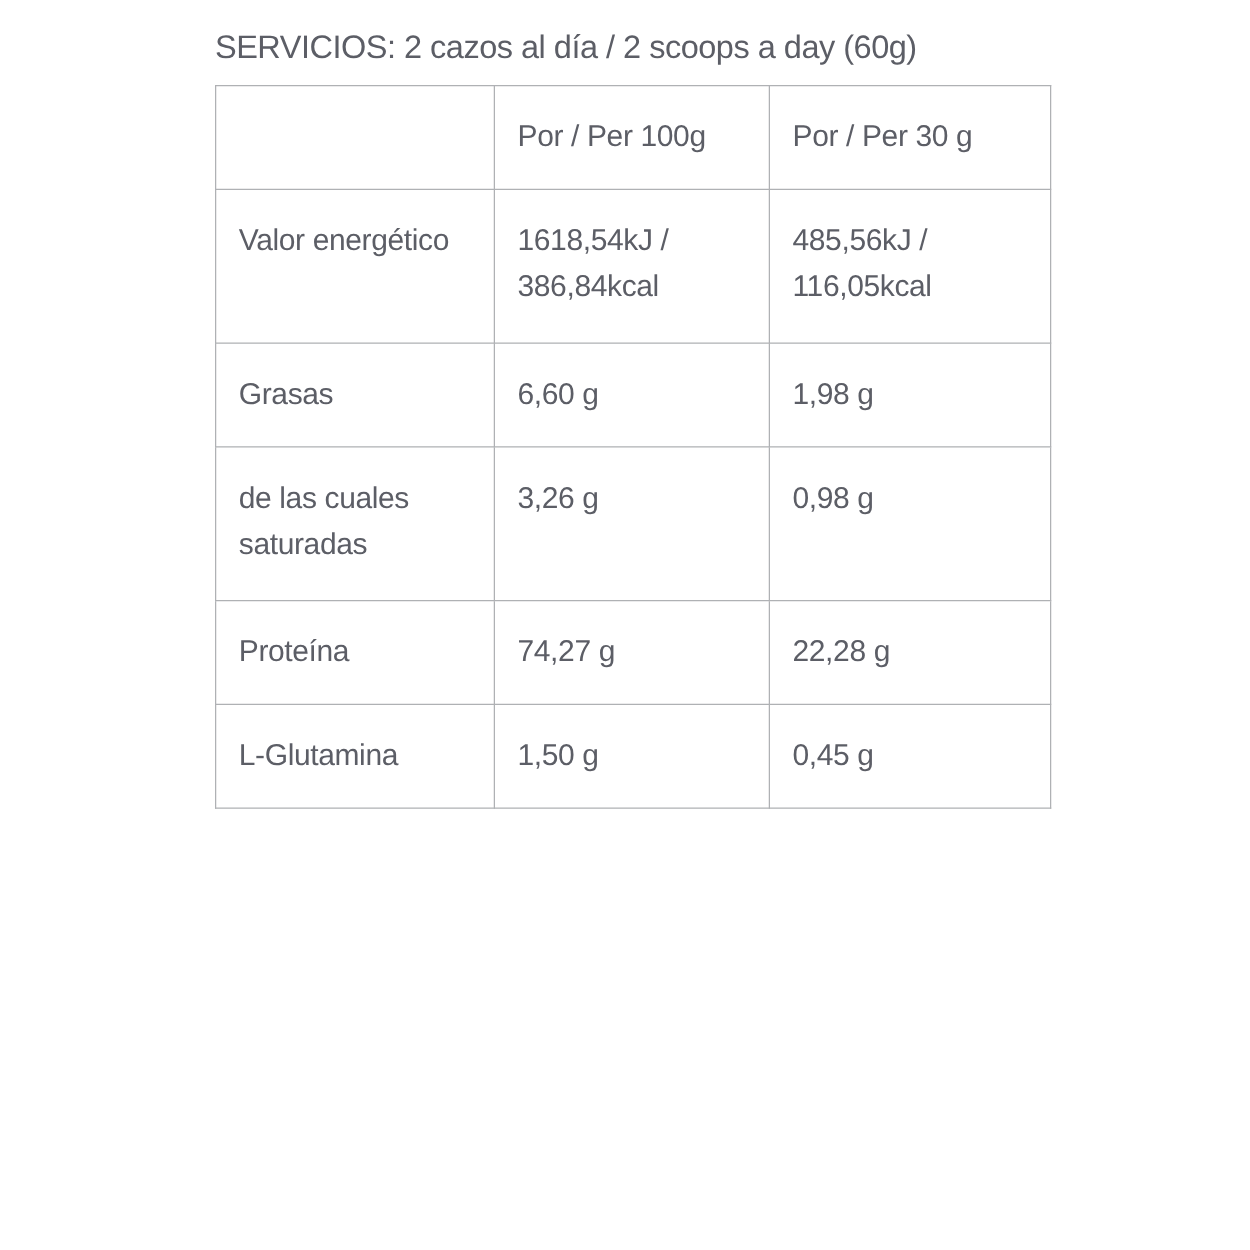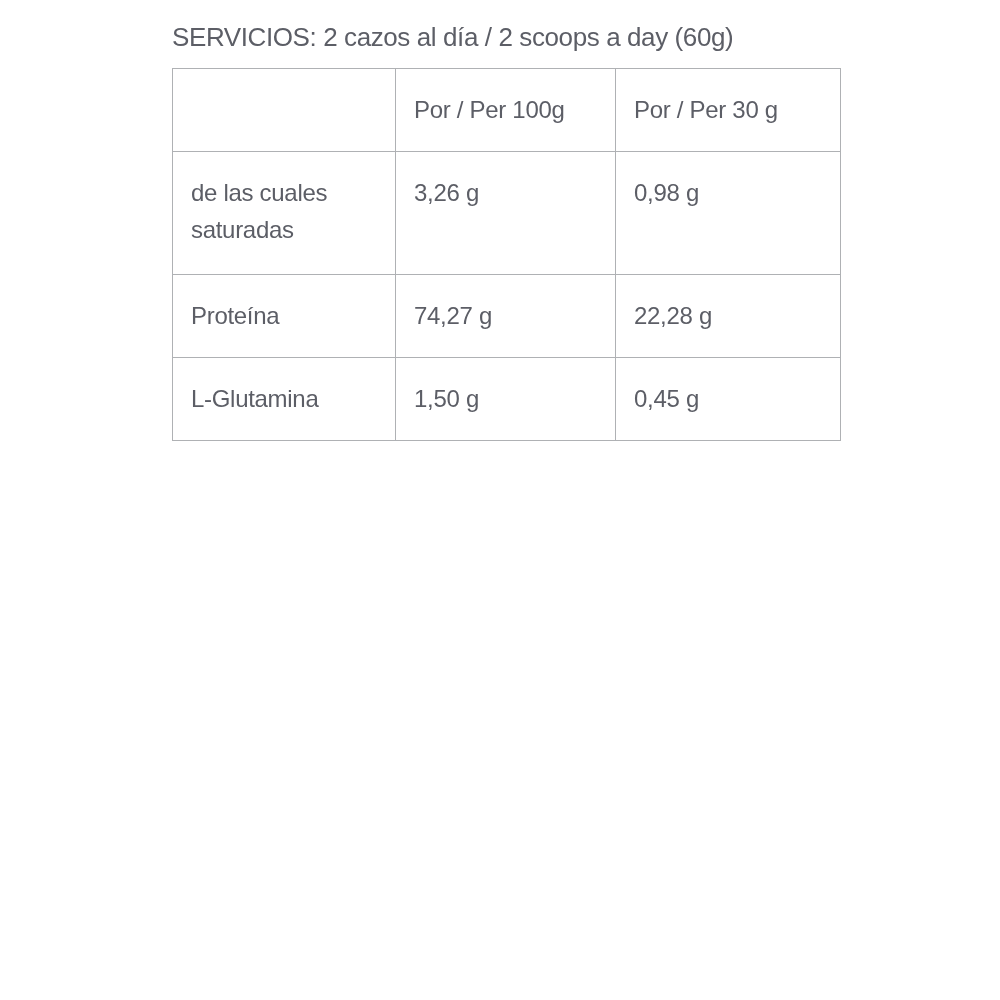--- a/index.html
+++ b/index.html
@@ -68,20 +68,30 @@
       </colgroup>
     <thead>
       <tr class="row-single">
         <th></th>
         <th>Por / Per 100g</th>
         <th>Por / Per 30 g</th>
       </tr>
     </thead>
     <tbody>
       <tr class="row-double">
+        <td>Valor energético</td>
+        <td>1618,54kJ / 386,84kcal</td>
+        <td>485,56kJ / 116,05kcal</td>
+      </tr>
+      <tr class="row-single">
+        <td>Grasas</td>
+        <td>6,60 g</td>
+        <td>1,98 g</td>
+      </tr>
+      <tr class="row-double">
         <td>de las cuales saturadas</td>
         <td>3,26 g</td>
         <td>0,98 g</td>
       </tr>
       <tr class="row-single">
         <td>Proteína</td>
         <td>74,27 g</td>
         <td>22,28 g</td>
       </tr>
       <tr class="row-single">

